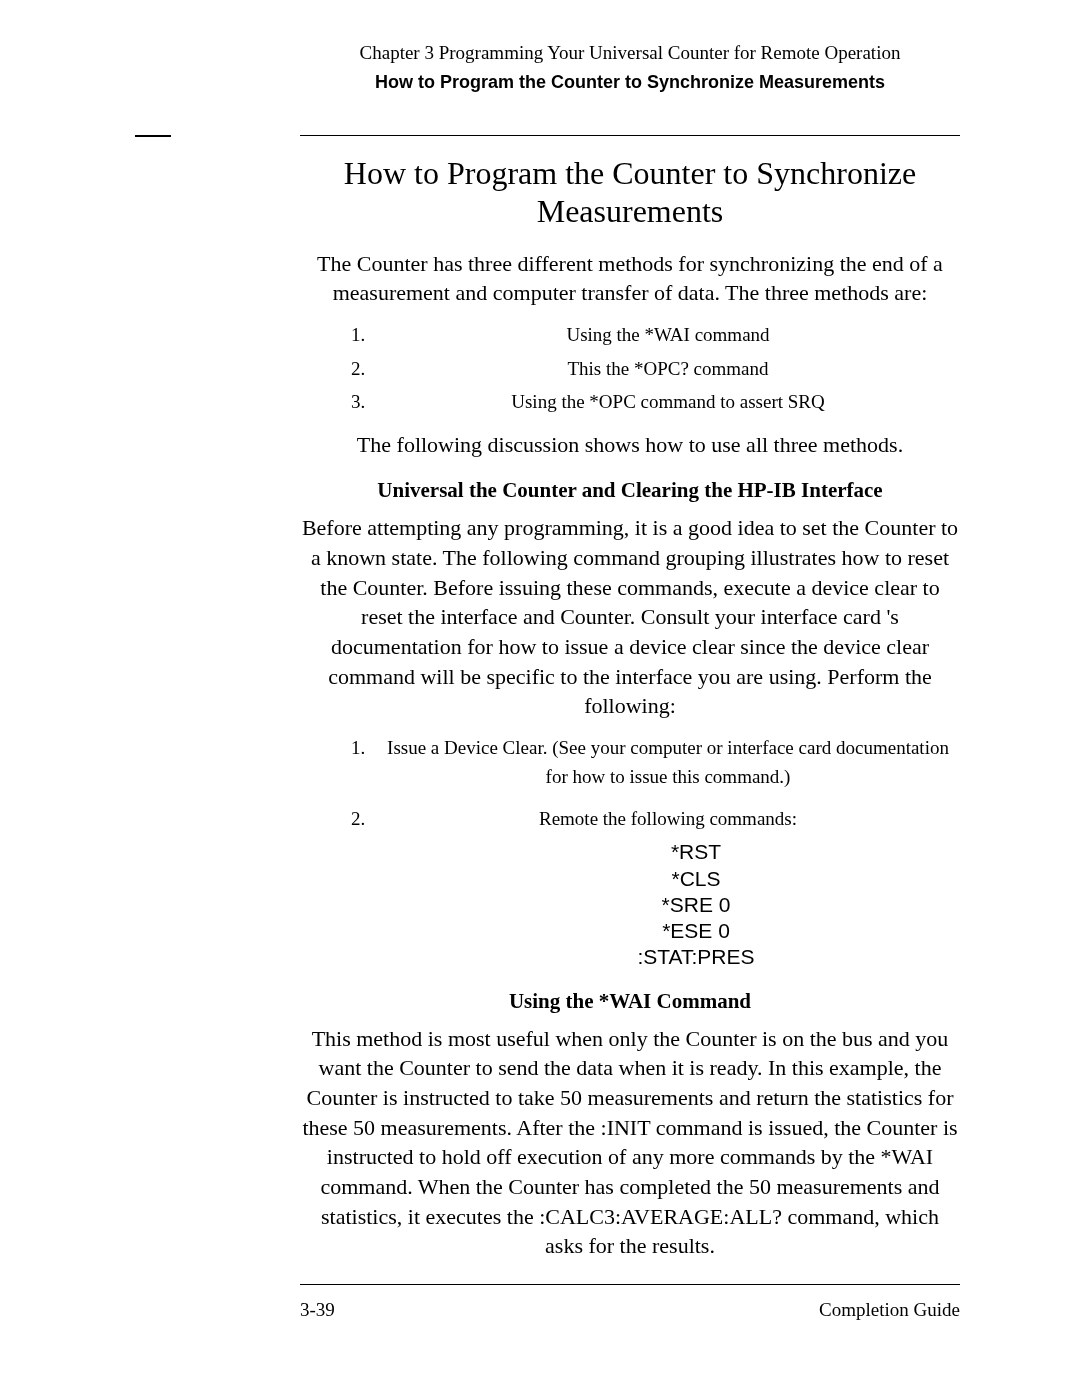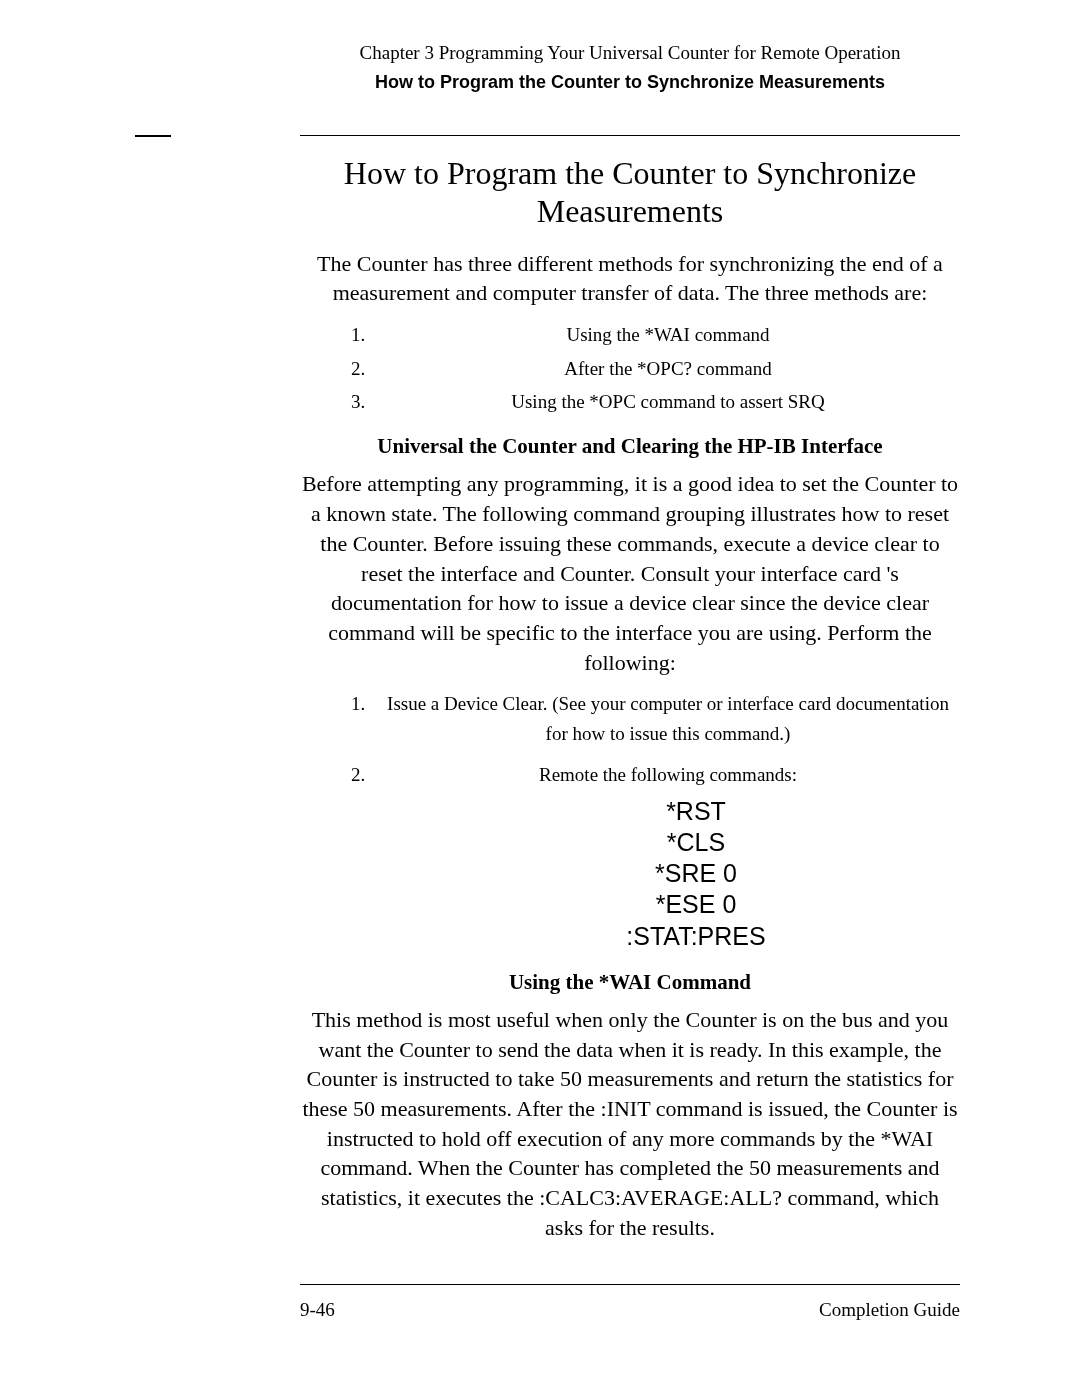--- a/index.html
+++ b/index.html
@@ -84,21 +84,21 @@
   ol.num > li {
     padding-left: 6px;
     margin-bottom: 4px;
   }
   ol.wide > li {
     margin-bottom: 12px;
   }
 
   .code-block {
     font-family: Arial, Helvetica, sans-serif;
-    font-size: 25px;
+    font-size: 21px;
     line-height: 1.25;
     white-space: pre;
     margin: 6px 0 10px 56px;
   }
 
   .footer {
     position: absolute;
     left: 300px;
     bottom: 76px;
     width: 660px;
@@ -127,23 +127,24 @@
   <div class="side-rule"></div>
 
   <div class="content">
     <div class="top-rule"></div>
 
     <h1 class="main">How to Program the Counter to Synchronize Measurements</h1>
 
     <p class="body">The Counter has three different methods for synchronizing the end of a measurement and computer transfer of data. The three methods are:</p>
     <ol class="num">
       <li>Using the *WAI command</li>
-      <li>After the *OPC? command</li>
+      <li>This the *OPC? command</li>
       <li>Using the *OPC command to assert SRQ</li>
     </ol>
+    <p class="body">The following discussion shows how to use all three methods.</p>
 
     <h2 class="sub">Universal the Counter and Clearing the HP-IB Interface</h2>
     <p class="body">Before attempting any programming, it is a good idea to set the Counter to a known state. The following command grouping illustrates how to reset the Counter. Before issuing these commands, execute a device clear to reset the interface and Counter. Consult your interface card 's documentation for how to issue a device clear since the device clear command will be specific to the interface you are using. Perform the following:</p>
     <ol class="num wide">
       <li>Issue a Device Clear. (See your computer or interface card documentation for how to issue this command.)</li>
       <li>
         <span>Remote the following commands:</span>
         <div class="code-block">*RST
 *CLS
 *SRE 0
@@ -152,18 +153,18 @@
       </li>
     </ol>
 
     <h2 class="sub">Using the *WAI Command</h2>
     <p class="body">This method is most useful when only the Counter is on the bus and you want the Counter to send the data when it is ready. In this example, the Counter is instructed to take 50 measurements and return the statistics for these 50 measurements. After the :INIT command is issued, the Counter is instructed to hold off execution of any more commands by the *WAI command. When the Counter has completed the 50 measurements and statistics, it executes the :CALC3:AVERAGE:ALL? command, which asks for the results.</p>
   </div>
 
   <div class="footer">
     <div class="footer-rule"></div>
     <div class="footer-row">
-      <span>9-46</span>
+      <span>3-39</span>
       <span>Completion Guide</span>
     </div>
   </div>
 
 </div>
 
 </body></html>

